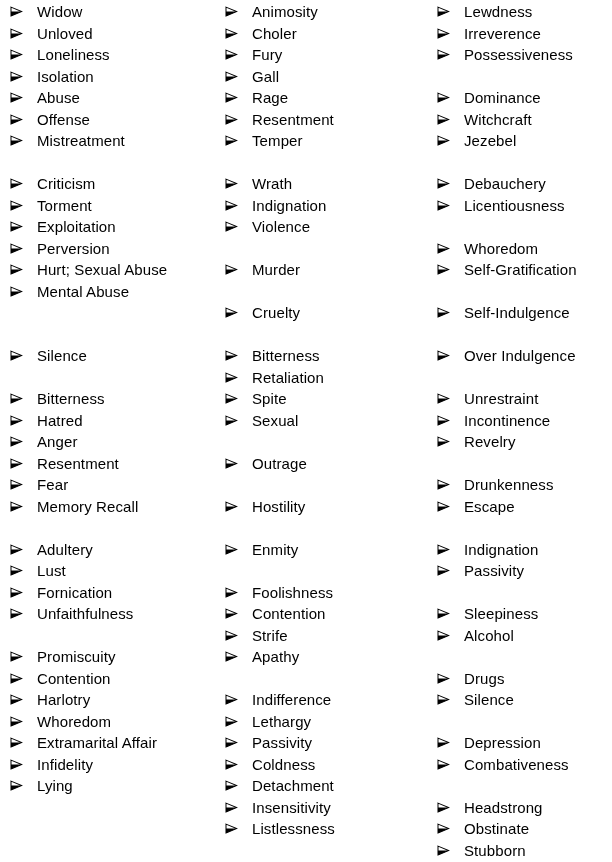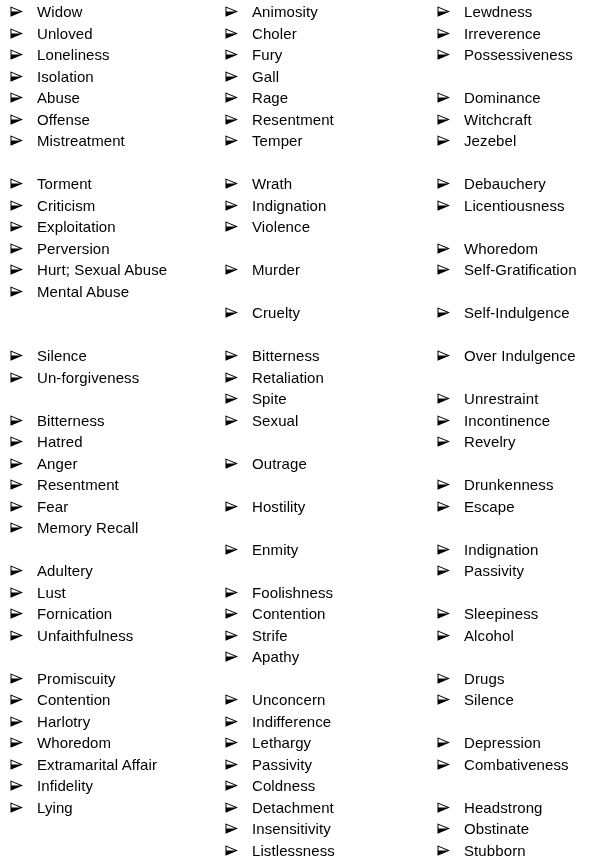--- a/index.html
+++ b/index.html
@@ -116,38 +116,38 @@
         <span class="label">Mistreatment</span>
       </div>
       <div class="line blank"></div>
       <div class="line">
         <span class="bullet">
           <svg width="13" height="11" viewBox="0 0 14 12" xmlns="http://www.w3.org/2000/svg">
             <polygon points="1,6 12.6,6 1,10.8" fill="#000000"></polygon>
             <polygon points="1,1.2 12.6,6 1,10.8" fill="none" stroke="#000000" stroke-width="1.1" stroke-linejoin="miter"></polygon>
           </svg>
         </span>
+        <span class="label">Criticism</span>
+      </div>
+      <div class="line">
+        <span class="bullet">
+          <svg width="13" height="11" viewBox="0 0 14 12" xmlns="http://www.w3.org/2000/svg">
+            <polygon points="1,6 12.6,6 1,10.8" fill="#000000"></polygon>
+            <polygon points="1,1.2 12.6,6 1,10.8" fill="none" stroke="#000000" stroke-width="1.1" stroke-linejoin="miter"></polygon>
+          </svg>
+        </span>
         <span class="label">Torment</span>
       </div>
       <div class="line">
         <span class="bullet">
           <svg width="13" height="11" viewBox="0 0 14 12" xmlns="http://www.w3.org/2000/svg">
             <polygon points="1,6 12.6,6 1,10.8" fill="#000000"></polygon>
             <polygon points="1,1.2 12.6,6 1,10.8" fill="none" stroke="#000000" stroke-width="1.1" stroke-linejoin="miter"></polygon>
           </svg>
         </span>
-        <span class="label">Criticism</span>
-      </div>
-      <div class="line">
-        <span class="bullet">
-          <svg width="13" height="11" viewBox="0 0 14 12" xmlns="http://www.w3.org/2000/svg">
-            <polygon points="1,6 12.6,6 1,10.8" fill="#000000"></polygon>
-            <polygon points="1,1.2 12.6,6 1,10.8" fill="none" stroke="#000000" stroke-width="1.1" stroke-linejoin="miter"></polygon>
-          </svg>
-        </span>
         <span class="label">Exploitation</span>
       </div>
       <div class="line">
         <span class="bullet">
           <svg width="13" height="11" viewBox="0 0 14 12" xmlns="http://www.w3.org/2000/svg">
             <polygon points="1,6 12.6,6 1,10.8" fill="#000000"></polygon>
             <polygon points="1,1.2 12.6,6 1,10.8" fill="none" stroke="#000000" stroke-width="1.1" stroke-linejoin="miter"></polygon>
           </svg>
         </span>
         <span class="label">Perversion</span>
@@ -173,29 +173,20 @@
       <div class="line blank"></div>
       <div class="line blank"></div>
       <div class="line">
         <span class="bullet">
           <svg width="13" height="11" viewBox="0 0 14 12" xmlns="http://www.w3.org/2000/svg">
             <polygon points="1,6 12.6,6 1,10.8" fill="#000000"></polygon>
             <polygon points="1,1.2 12.6,6 1,10.8" fill="none" stroke="#000000" stroke-width="1.1" stroke-linejoin="miter"></polygon>
           </svg>
         </span>
         <span class="label">Silence</span>
-      </div>
-      <div class="line">
-        <span class="bullet">
-          <svg width="13" height="11" viewBox="0 0 14 12" xmlns="http://www.w3.org/2000/svg">
-            <polygon points="1,6 12.6,6 1,10.8" fill="#000000"></polygon>
-            <polygon points="1,1.2 12.6,6 1,10.8" fill="none" stroke="#000000" stroke-width="1.1" stroke-linejoin="miter"></polygon>
-          </svg>
-        </span>
-        <span class="label">Un-forgiveness</span>
       </div>
       <div class="line blank"></div>
       <div class="line">
         <span class="bullet">
           <svg width="13" height="11" viewBox="0 0 14 12" xmlns="http://www.w3.org/2000/svg">
             <polygon points="1,6 12.6,6 1,10.8" fill="#000000"></polygon>
             <polygon points="1,1.2 12.6,6 1,10.8" fill="none" stroke="#000000" stroke-width="1.1" stroke-linejoin="miter"></polygon>
           </svg>
         </span>
         <span class="label">Bitterness</span>
@@ -557,29 +548,20 @@
       <div class="line">
         <span class="bullet">
           <svg width="13" height="11" viewBox="0 0 14 12" xmlns="http://www.w3.org/2000/svg">
             <polygon points="1,6 12.6,6 1,10.8" fill="#000000"></polygon>
             <polygon points="1,1.2 12.6,6 1,10.8" fill="none" stroke="#000000" stroke-width="1.1" stroke-linejoin="miter"></polygon>
           </svg>
         </span>
         <span class="label">Apathy</span>
       </div>
       <div class="line blank"></div>
-      <div class="line">
-        <span class="bullet">
-          <svg width="13" height="11" viewBox="0 0 14 12" xmlns="http://www.w3.org/2000/svg">
-            <polygon points="1,6 12.6,6 1,10.8" fill="#000000"></polygon>
-            <polygon points="1,1.2 12.6,6 1,10.8" fill="none" stroke="#000000" stroke-width="1.1" stroke-linejoin="miter"></polygon>
-          </svg>
-        </span>
-        <span class="label">Unconcern</span>
-      </div>
       <div class="line">
         <span class="bullet">
           <svg width="13" height="11" viewBox="0 0 14 12" xmlns="http://www.w3.org/2000/svg">
             <polygon points="1,6 12.6,6 1,10.8" fill="#000000"></polygon>
             <polygon points="1,1.2 12.6,6 1,10.8" fill="none" stroke="#000000" stroke-width="1.1" stroke-linejoin="miter"></polygon>
           </svg>
         </span>
         <span class="label">Indifference</span>
       </div>
       <div class="line">

